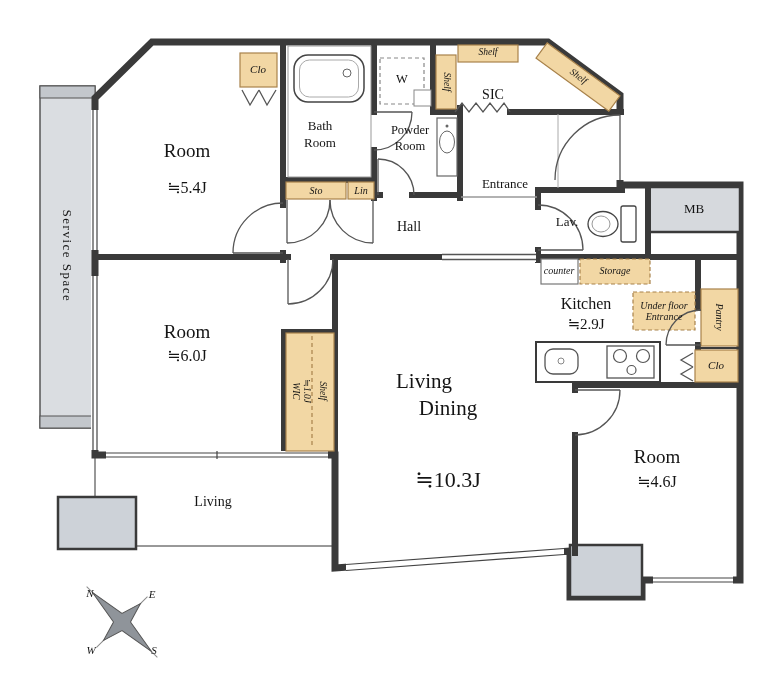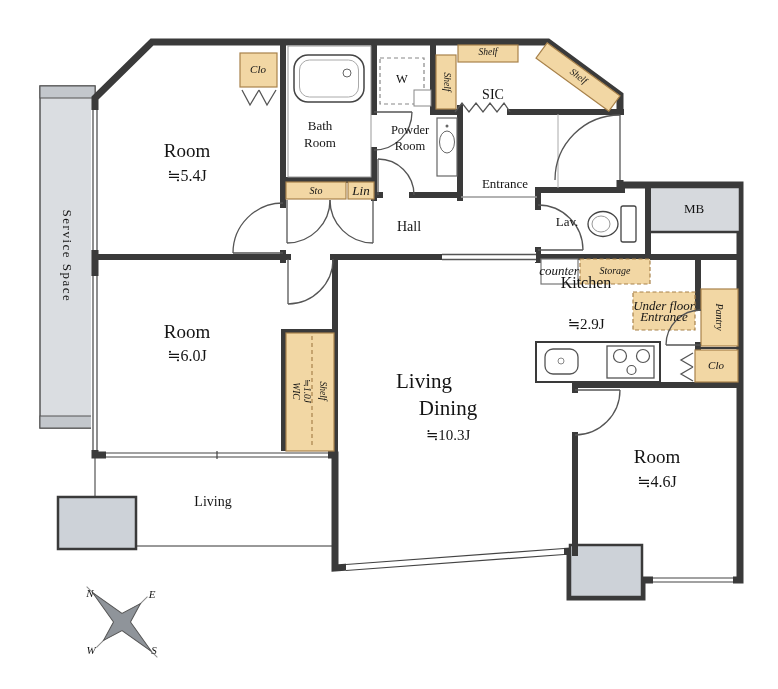--- a/index.html
+++ b/index.html
@@ -4,24 +4,24 @@
 <style>
   html,body{margin:0;padding:0;background:#ffffff;}
   .plan{position:relative;width:778px;height:689px;background:#ffffff;overflow:hidden;
         font-family:"Liberation Serif","DejaVu Serif",serif;color:#111;}
   .plan svg{position:absolute;left:0;top:0;}
   .lbl{position:absolute;transform:translate(-50%,-50%);white-space:nowrap;line-height:1.05;text-align:center;color:#141414;}
   .r90{transform:translate(-50%,-50%) rotate(90deg);}
   .rdiag{transform:translate(-50%,-50%) rotate(36deg);}
   .it{font-style:italic;}
   .ls1{letter-spacing:1.5px;}
-  .f21{font-size:21px;} .f19{font-size:19px;} .f17{font-size:15px;}
+  .f21{font-size:21px;} .f19{font-size:19px;} .f17{font-size:22px;margin-top:44px;}
   .f16{font-size:16px;} .f15{font-size:15px;} .f14{font-size:14px;}
   .f13{font-size:13px;} .f12{font-size:12.5px;} .f11{font-size:11px;}
-  .f10{font-size:10px;} .f9{font-size:9.5px;} .f8{font-size:13px;}
+  .f10{font-size:10px;} .f9{font-size:9.5px;} .f8{font-size:10px;}
 </style>
 </head>
 <body>
 
 <div class="plan">
 
 <svg width="778" height="689" viewBox="0 0 778 689">
   <rect width="778" height="689" fill="#ffffff"></rect>
 
   <g>
@@ -198,21 +198,21 @@
   </g>
 
   <g transform="translate(122,622) rotate(-45)">
     <line x1="0" y1="-50" x2="0" y2="50" stroke="#8a8a8a" stroke-width="1"></line>
     <line x1="-36" y1="0" x2="36" y2="0" stroke="#8a8a8a" stroke-width="1"></line>
     <polygon points="0,-42 6,-6 26,0 6,6 0,42 -6,6 -26,0 -6,-6" fill="#8f949a" stroke="#555" stroke-width="1"></polygon>
   </g>
 </svg>
 
 <div class="lbl f19" style="left:187px;top:151px">Room</div>
-<div class="lbl f16" style="left:187px;top:176px">≒5.4J</div>
+<div class="lbl f16" style="left:187px;top:188px">≒5.4J</div>
 
 <div class="lbl f13" style="left:320px;top:126px">Bath</div>
 <div class="lbl f13" style="left:320px;top:143px">Room</div>
 
 <div class="lbl f12" style="left:410px;top:131px">Powder</div>
 <div class="lbl f12" style="left:410px;top:147px">Room</div>
 
 <div class="lbl f12" style="left:402px;top:80px">W</div>
 <div class="lbl f14" style="left:493px;top:95px">SIC</div>
 
@@ -234,21 +234,21 @@
 <div class="lbl f16" style="left:187px;top:356px">≒6.0J</div>
 
 <div class="lbl f9 it r90" style="left:295px;top:391px">WIC</div>
 <div class="lbl f9 it r90" style="left:306px;top:391px">≒1.0J</div>
 <div class="lbl f9 it r90" style="left:322px;top:391px">Shelf</div>
 
 <div class="lbl f21" style="left:424px;top:381px">Living</div>
 <div class="lbl f21" style="left:448px;top:408px">Dining</div>
 <div class="lbl f17" style="left:448px;top:436px">≒10.3J</div>
 
-<div class="lbl f16" style="left:586px;top:283px">Kitchen</div>
+<div class="lbl f16" style="left:586px;top:304px">Kitchen</div>
 <div class="lbl f15" style="left:586px;top:325px">≒2.9J</div>
 
 <div class="lbl f8 it" style="left:559px;top:271px">counter</div>
 <div class="lbl f10 it" style="left:615px;top:271px">Storage</div>
 <div class="lbl f8 it" style="left:664px;top:306px">Under floor</div>
 <div class="lbl f8 it" style="left:664px;top:317px">Entrance</div>
 <div class="lbl f10 it r90" style="left:719px;top:317px">Pantry</div>
 <div class="lbl f11 it" style="left:716px;top:366px">Clo</div>
 
 <div class="lbl f19" style="left:657px;top:457px">Room</div>

